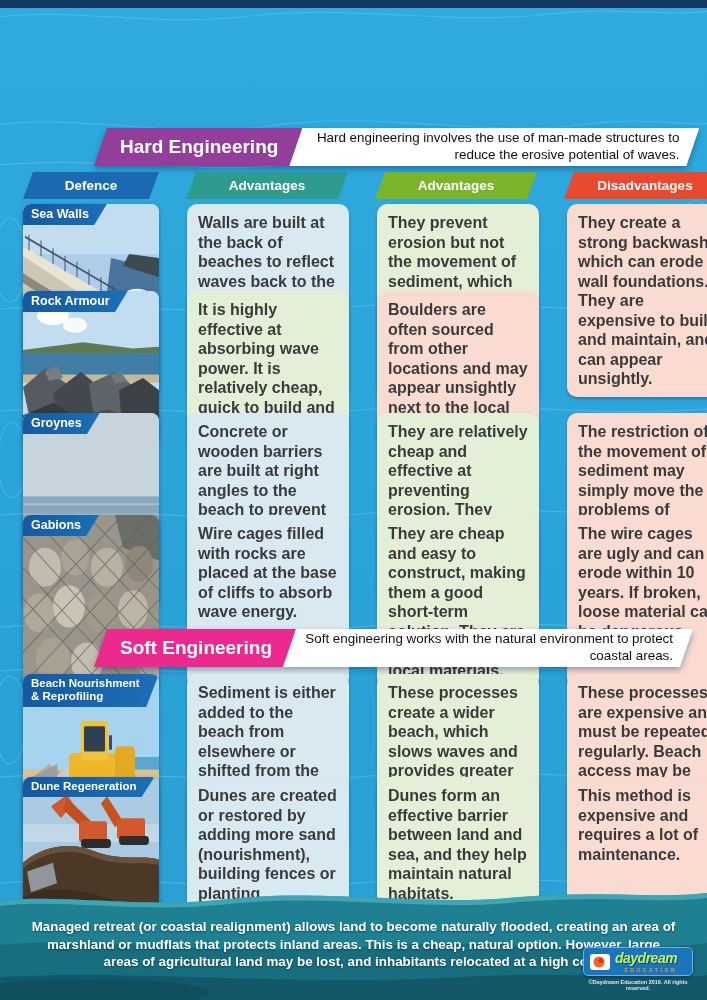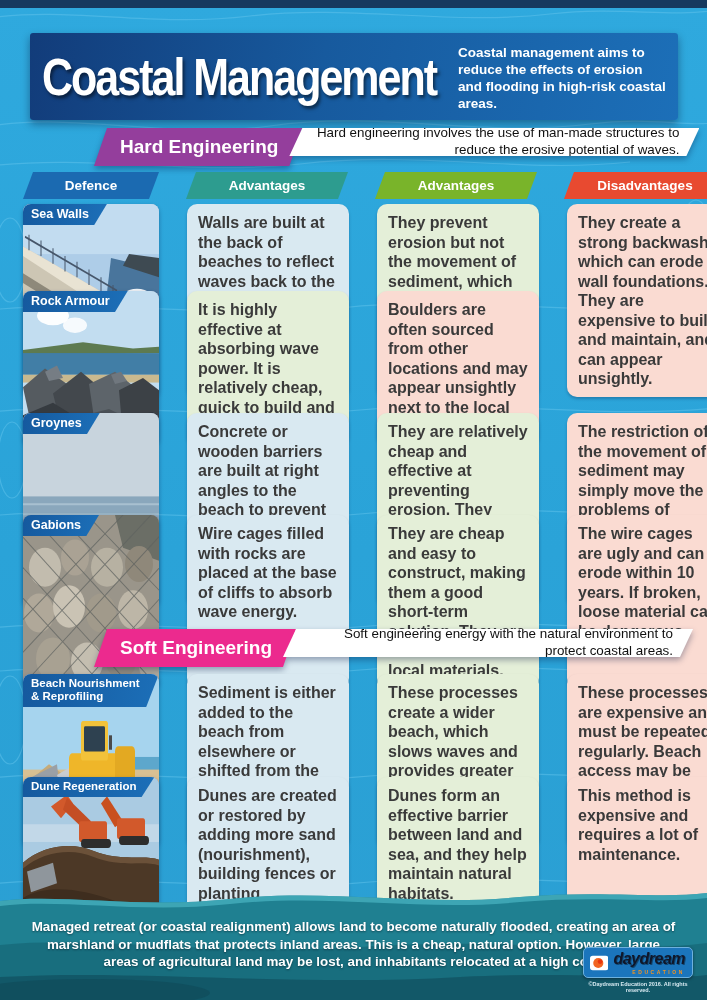--- a/index.html
+++ b/index.html
@@ -24,21 +24,21 @@
     text-shadow:2px 3px 3px rgba(0,0,0,.5);
     white-space:nowrap;
   }
   .title-banner .subtitle {
     margin:0; position:absolute; right:12px; top:11px; width:208px;
     font-size:13.5px; font-weight:bold; color:#ffffff; line-height:1.27;
   }
 
   
   .section-banner {
-    position:absolute; left:94px; height:28px; display:flex;
+    position:absolute; left:94px; height:38px; display:flex;
     filter:drop-shadow(0 3px 3px rgba(0,15,60,.35));
   }
   .banner-label {
     height:38px; line-height:38px; padding:0 24px 0 26px;
     color:#fff; font-weight:bold; font-size:19px; white-space:nowrap;
     clip-path:polygon(13px 0, 100% 0, calc(100% - 13px) 100%, 0 100%);
   }
   .banner-label.purple { background:#943e9c; }
   .banner-label.pink   { background:#ec2a8e; }
   .banner-intro {
@@ -101,21 +101,21 @@
     text-shadow:0 1px 2px rgba(0,20,30,.5);
   }
   .logo { position:absolute; right:14px; top:62px; width:110px; text-align:center; }
   .logo-box {
     background:#1b75bc; border:1px solid #6db1de; border-radius:5px;
     padding:3px 7px 2px 6px; display:flex; align-items:center; gap:5px;
     box-shadow:0 1px 3px rgba(0,10,30,.5);
   }
   .logo-word { display:flex; flex-direction:column; align-items:flex-end; }
   .logo-brand {
-    color:#0f172a; font-weight:bold; font-style:italic; font-size:16px; letter-spacing:-0.5px;
+    color:#bef264; font-weight:bold; font-style:italic; font-size:14px; letter-spacing:-0.5px;
     text-shadow:1px 1px 0 rgba(0,0,0,.4); line-height:1;
   }
   .logo-tagline { color:#f7941d; font-size:5px; letter-spacing:2.6px; font-weight:bold; margin-top:2px; }
   .logo-copyright { margin-top:3px; color:#d8eaf2; font-size:5.5px; font-weight:bold; }
 </style>
 </head>
 <body>
 
 <div id="poster">
 
@@ -135,24 +135,20 @@
       <ellipse cx="12" cy="460" rx="14" ry="38"></ellipse>
       <ellipse cx="10" cy="720" rx="16" ry="44"></ellipse>
       <ellipse cx="696" cy="240" rx="16" ry="40"></ellipse>
       <ellipse cx="698" cy="560" rx="14" ry="42"></ellipse>
       <ellipse cx="696" cy="800" rx="16" ry="38"></ellipse>
     </g>
   </svg>
 
   <div class="top-edge"></div>
 
-  <header class="title-banner">
-    <h1>Coastal Management</h1>
-    <p class="subtitle">Coastal management aims to reduce the effects of erosion and flooding in high-risk coastal areas.</p>
-  </header>
 
   <div class="section-banner" style="top:128px;">
     <div class="banner-label purple">Hard Engineering</div>
     <div class="banner-intro">Hard engineering involves the use of man-made structures to reduce the erosive potential of waves.</div>
   </div>
 
   <div class="col-headers">
     <div class="col-h c-defence">Defence</div>
     <div class="col-h c-desc">Advantages</div>
     <div class="col-h c-adv">Advantages</div>
@@ -273,21 +269,21 @@
       </svg>
       <div class="defence-label">Gabions</div>
     </div>
     <div class="cell desc">Wire cages filled with rocks are placed at the base of cliffs to absorb wave energy.</div>
     <div class="cell adv">They are cheap and easy to construct, making them a good short-term solution. They are often made from local materials.</div>
     <div class="cell dis">The wire cages are ugly and can erode within 10 years. If broken, loose material can be dangerous.</div>
   </section>
 
   <div class="section-banner" style="top:629px;">
     <div class="banner-label pink">Soft Engineering</div>
-    <div class="banner-intro">Soft engineering energy with the natural environment to protect coastal areas.</div>
+    <div class="banner-intro">Soft engineering works with the natural environment to protect coastal areas.</div>
   </div>
 
   <section class="row" style="top:674px;height:96px;">
     <div class="photo">
       <svg viewBox="0 0 136 96" preserveAspectRatio="none">
         <rect width="136" height="96" fill="#a6d4ee"></rect>
         <rect x="56" y="46" width="80" height="9" fill="#5da7cc"></rect>
         <rect y="53" width="136" height="43" fill="#d8c093"></rect>
         <polygon points="0,62 26,50 46,58 46,96 0,96" fill="#c6ab79"></polygon>
         <ellipse cx="72" cy="88" rx="48" ry="6" fill="#b99f72"></ellipse>

